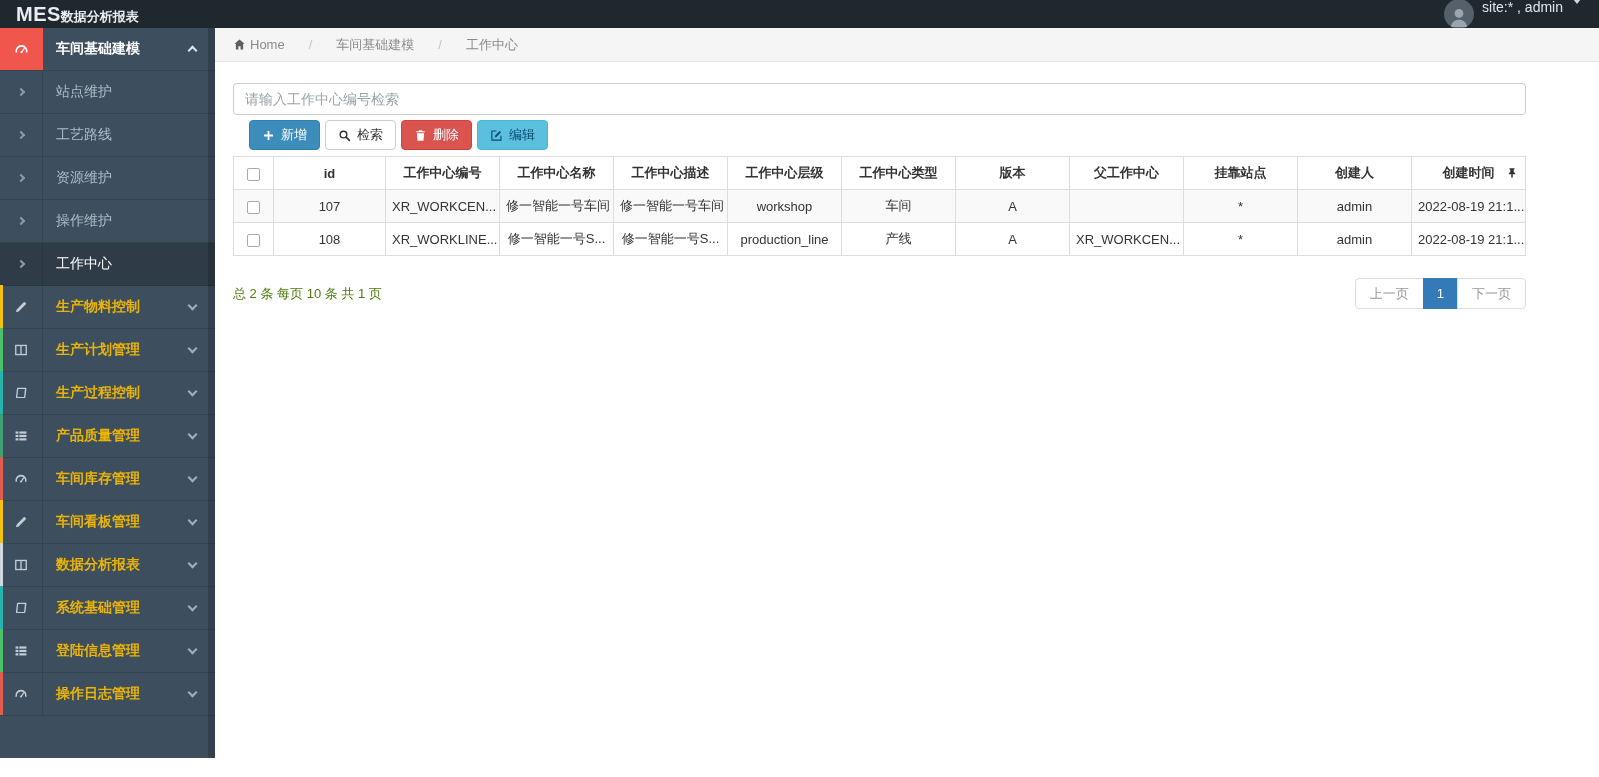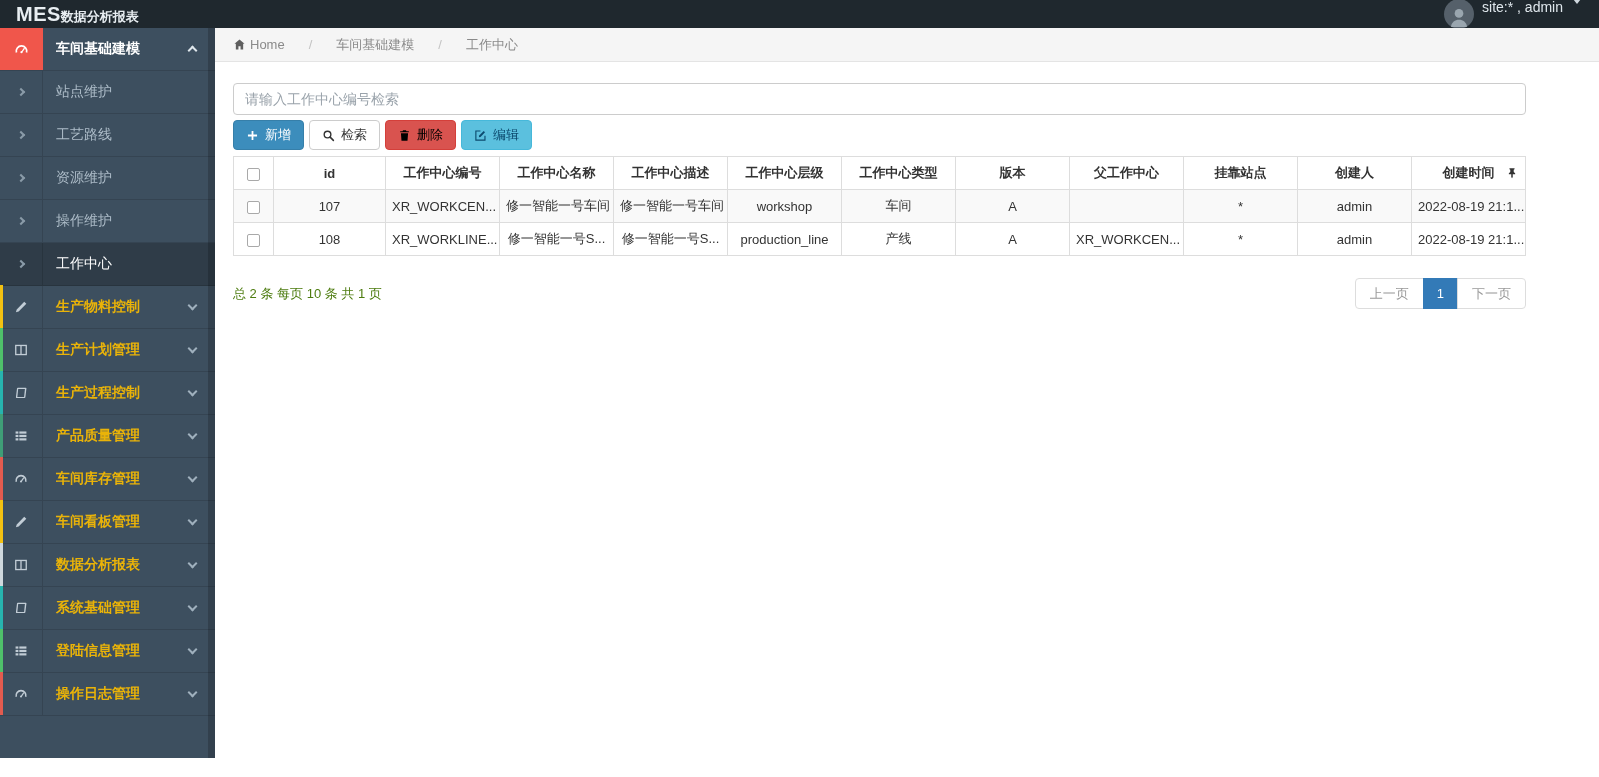--- a/index.html
+++ b/index.html
@@ -44,26 +44,26 @@
   .breadcrumb-bar { height:34px; background:#f5f5f5; border-bottom:1px solid #e4e4e4; display:flex; align-items:center; padding-left:18px; font-size:13px; color:#8a8a8a; gap:24px; }
   .crumb { display:flex; align-items:center; gap:4px; }
   .crumb svg { width:13px; height:13px; color:#5f5f5f; }
   .sep { color:#c3c3c3; }
 
   
   .content { padding:21px 73px 0 18px; background:#fff; }
   .search-input { width:100%; height:32px; border:1px solid #ccc; border-radius:4px; padding:0 11px; font-size:14px; color:#555; outline:none; font-family:"Liberation Sans", sans-serif; }
   .search-input::placeholder { color:#9aa3ab; }
 
-  .toolbar { margin-top:5px; display:flex; gap:5px; }
+  .toolbar { margin-top:5px; display:flex; gap:5px;margin-left:16px; }
   .btn { height:30px; padding:0 12px; border-radius:4px; font-size:13px; display:inline-flex; align-items:center; gap:6px; cursor:pointer; border:1px solid transparent; font-family:"Liberation Sans", sans-serif; }
   .btn svg { width:13px; height:13px; }
   .btn-primary { background:#3c8dbc; border-color:#367fa9; color:#fff; }
   .btn-default { background:#fff; border-color:#ccc; color:#333; }
-  .btn-danger { background:#d9534f; border-color:#d43f3a; color:#000000; }
+  .btn-danger { background:#d9534f; border-color:#d43f3a; color:#ffffff; }
   .btn-info { background:#5bc0de; border-color:#46b8da; color:#0c4a6e; }
 
   
   table.grid { margin-top:6px; width:100%; border-collapse:collapse; table-layout:fixed; font-size:13px; color:#333; }
   .grid th, .grid td { border:1px solid #ddd; height:33px; text-align:center; padding:4px 6px; overflow:hidden; white-space:nowrap; }
   .grid th { font-weight:bold; position:relative; }
   .grid tbody tr:nth-child(odd) { background:#f9f9f9; }
   .col-check { width:40px; }
   .col-id { width:112px; }
   .cb { appearance:none; -webkit-appearance:none; width:13px; height:13px; border:1px solid #a9a9a9; border-radius:2px; background:#fff; margin:0; vertical-align:middle; cursor:pointer; }

